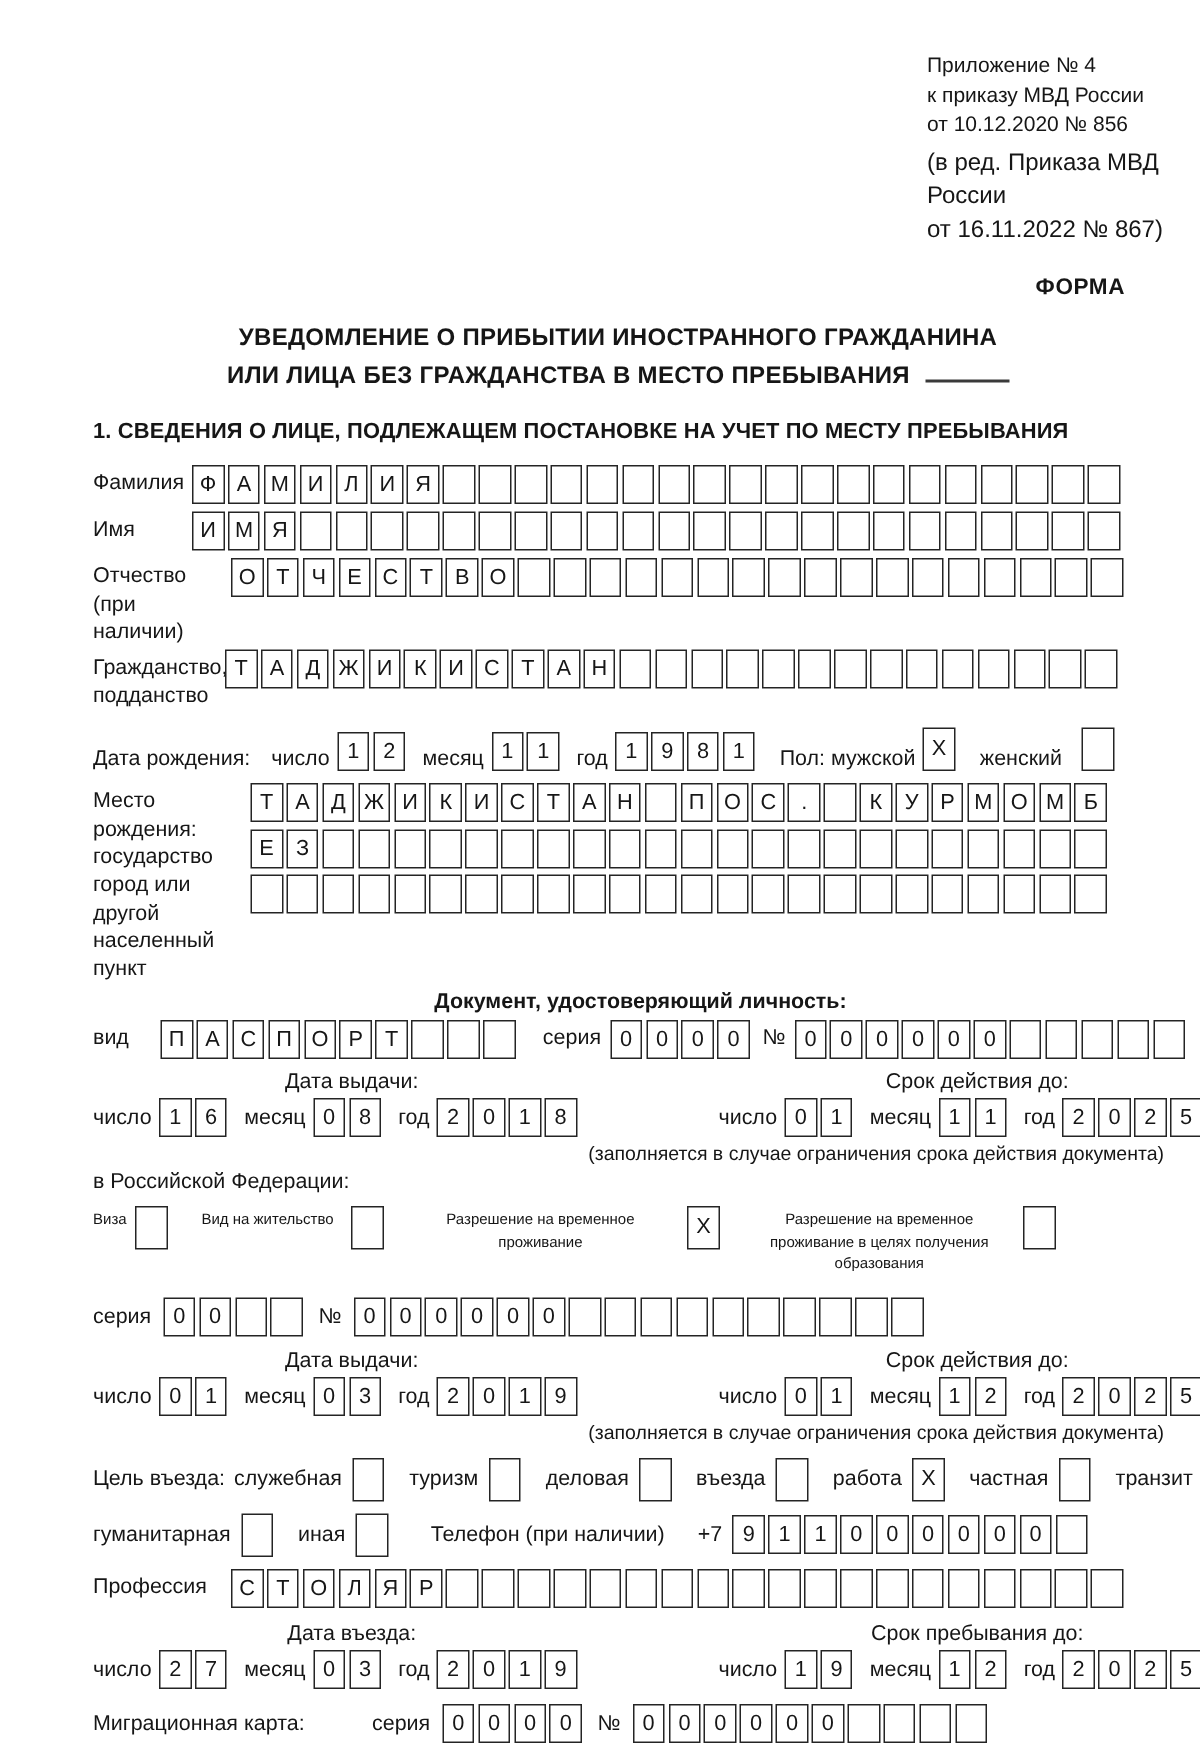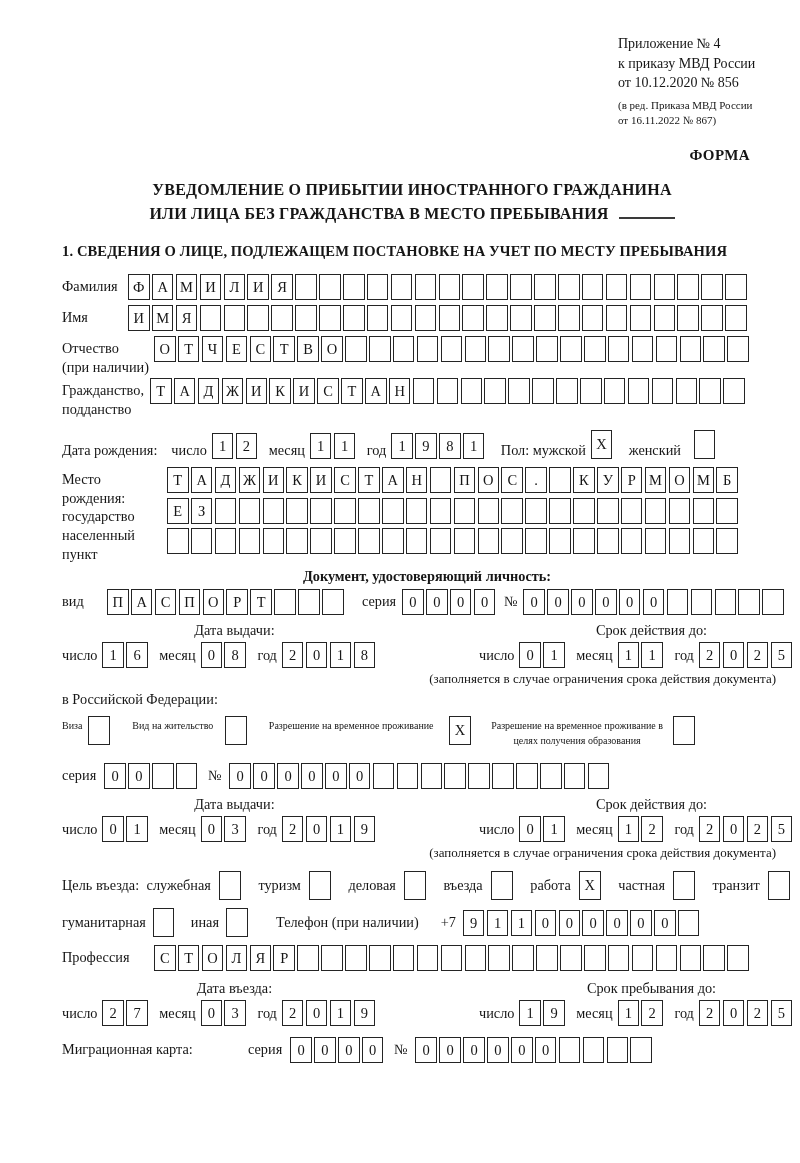--- a/index.html
+++ b/index.html
@@ -3,26 +3,26 @@
 <meta charset="utf-8">
 <style>
   html,body{margin:0;padding:0;background:#ffffff;}
   .page{
     position:relative;
     width:800px;height:1163px;
     box-sizing:border-box;
     padding:34px 8px 0 62px;
     background:#fff;
     color:#161616;
-    font-family:Liberation Serif, serif;
+    font-family:Liberation Sans, sans-serif;
     overflow:hidden;
   }
   
   .hdr{margin-left:556px;font-size:14px;line-height:1.4;}
-  .hdr .small{font-size:11px;}
+  .hdr .small{font-size:16px;}
   .hdr .gap{margin-top:5px;}
   .forma{font-weight:bold;font-size:15px;text-align:right;margin:18px 42px 0 0;letter-spacing:.4px;}
   
   .title{text-align:center;font-weight:bold;font-size:16px;margin:14px 30px 0 0;line-height:1.45;letter-spacing:.2px;}
   .blank-line{display:inline-block;width:56px;height:1em;border-bottom:2px solid #3a3a3a;margin-left:10px;vertical-align:baseline;}
   .sec{font-weight:bold;font-size:14.6px;margin-top:18px;letter-spacing:.1px;white-space:nowrap;}
   
   .row{display:flex;align-items:flex-start;margin-top:5px;}
   .lbl{font-size:14.3px;line-height:1.3;padding-top:3px;flex:none;}
   .w66{width:66px;} .w92{width:92px;} .w88{width:88px;} .w105{width:105px;}
@@ -244,20 +244,21 @@
     <span class="dlbl" style="margin-left:14px;">женский</span>
     <span class="cells cb" style="margin-left:8px;">
         <span class="cell"></span>
       </span>
   </div>
 
   <div class="row" style="margin-top:8px;">
     <div class="lbl w105">
       <div>Место рождения:</div>
       <div>государство</div>
+      <div>город или другой</div>
       <div>населенный пункт</div>
     </div>
     <div class="cellcol">
       <div class="cells">
           <span class="cell">Т</span>
           <span class="cell">А</span>
           <span class="cell">Д</span>
           <span class="cell">Ж</span>
           <span class="cell">И</span>
           <span class="cell">К</span>

